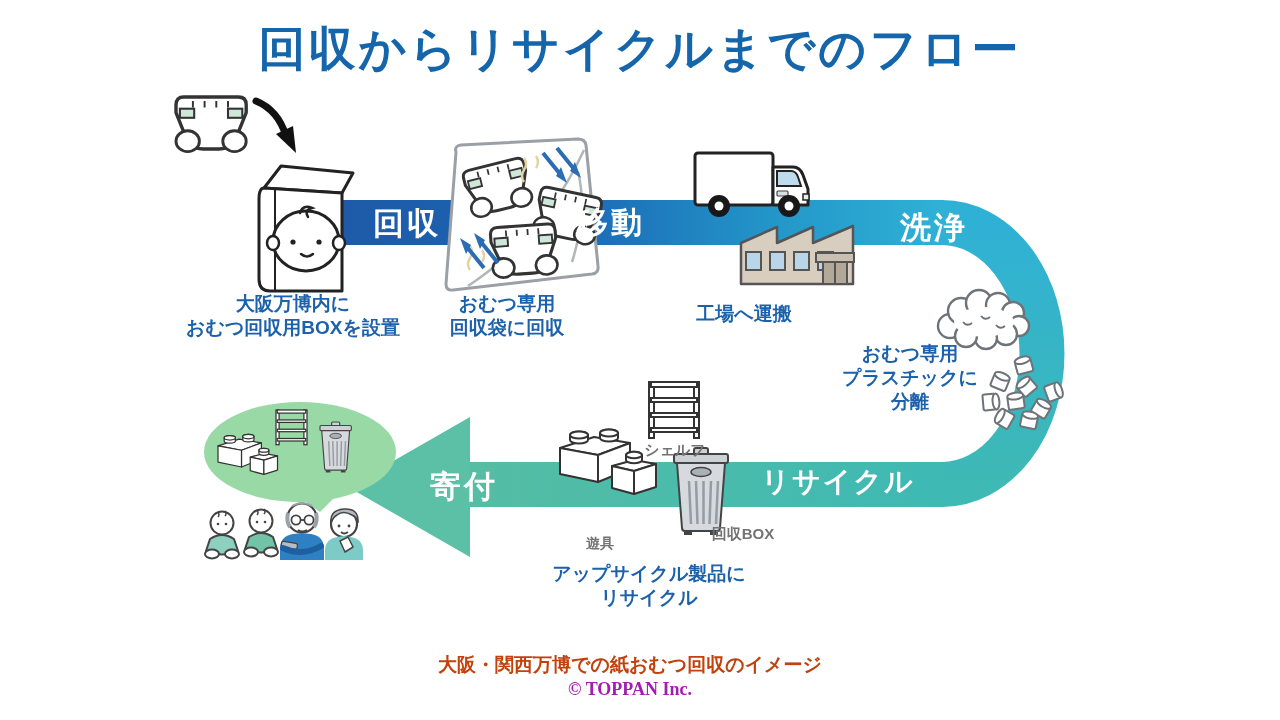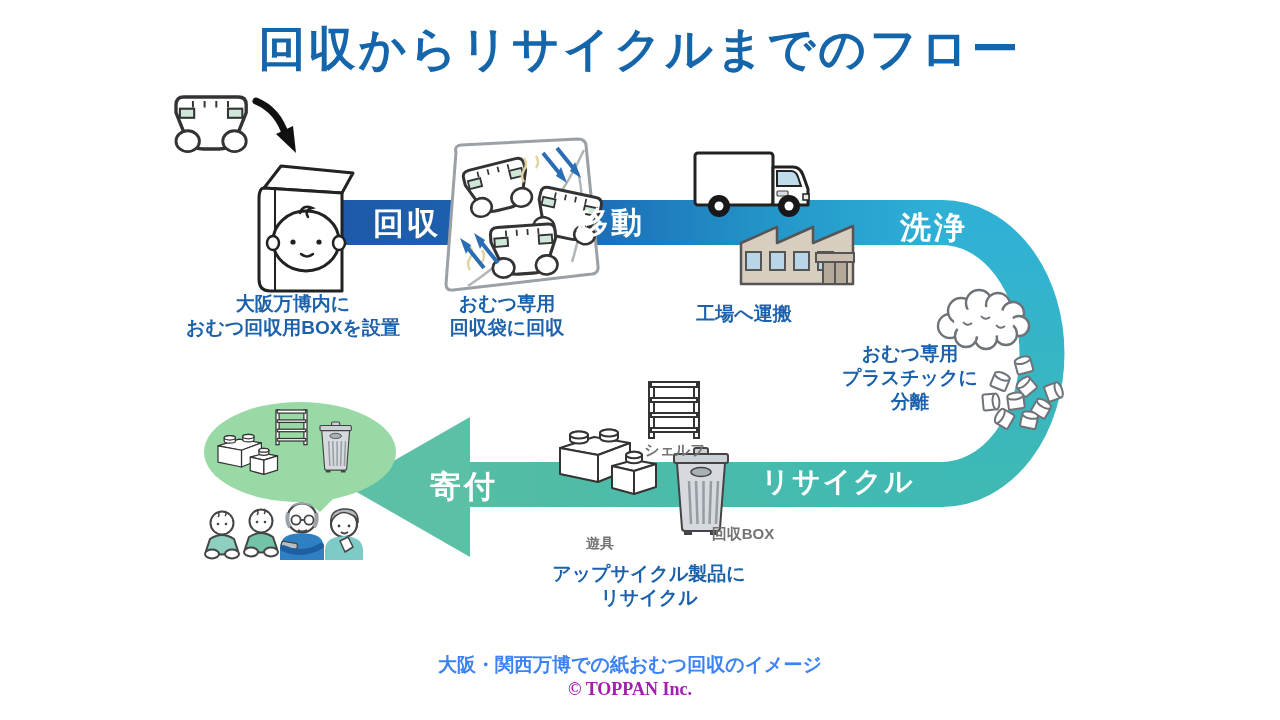--- a/index.html
+++ b/index.html
@@ -9,21 +9,21 @@
   .page-title{position:absolute;left:640px;top:18px;transform:translateX(-50%);
     font-size:47px;font-weight:800;color:#1565ab;letter-spacing:3px;white-space:nowrap;}
   .step-label{position:absolute;transform:translate(-50%,-50%);color:#ffffff;
     font-weight:bold;font-size:31px;letter-spacing:3px;white-space:nowrap;}
   .step-label.small{font-size:28px;letter-spacing:2px;}
   .caption{position:absolute;transform:translateX(-50%);color:#1c61ab;font-weight:bold;
     font-size:19px;line-height:1.25;text-align:center;white-space:pre-line;}
   .item-label{position:absolute;transform:translateX(-50%);color:#737373;font-weight:bold;
     font-size:15px;white-space:nowrap;}
   .footer-caption{position:absolute;left:630px;top:652px;transform:translateX(-50%);
-    font-family:Liberation Serif, serif;font-weight:bold;color:#3b82f6;
+    font-family:Liberation Serif, serif;font-weight:bold;color:#c2410c;
     font-size:19px;white-space:nowrap;}
   .footer-copy{position:absolute;left:630px;top:679px;transform:translateX(-50%);
     font-family:"Liberation Serif","DejaVu Serif",serif;font-weight:bold;color:#a21caf;
     font-size:18px;white-space:nowrap;}
 </style>
 </head>
 <body>
 
 <div class="stage">
 

